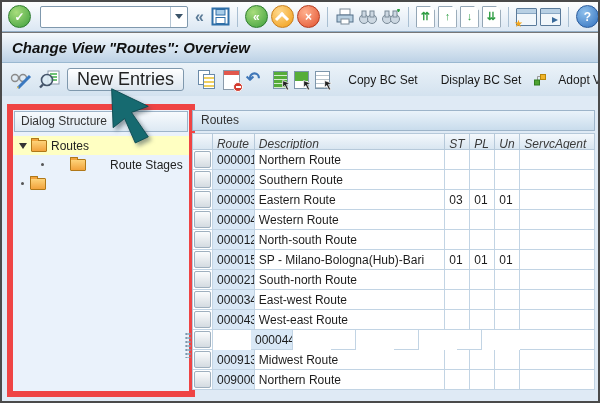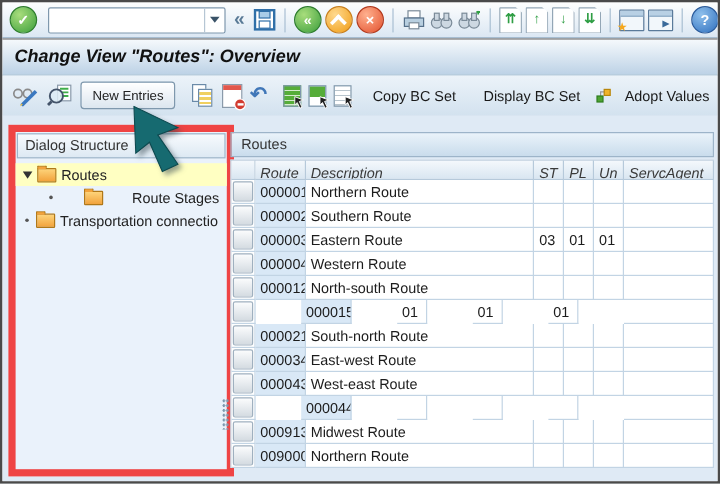--- a/index.html
+++ b/index.html
@@ -48,21 +48,21 @@
   }
   .title-text{font-size:15px;font-weight:bold;font-style:italic;color:#111;padding-left:10px;}
 
   
   .app-toolbar{
     height:33px;display:flex;align-items:center;gap:6px;padding:0 8px;
     background:linear-gradient(#ecf3f9,#d3e2ef);
     border-bottom:1px solid #b6c8da;
   }
   .btn-raised{
-    height:21px;display:flex;align-items:center;padding:0 9px;font-size:11px;color:#222;
+    height:21px;display:flex;align-items:center;padding:0 9px;font-size:18px;color:#222;
     background:linear-gradient(#ffffff,#dce6ef);border:1px solid #7f98ad;border-radius:3px;
     box-shadow:0 1px 1px rgba(255,255,255,.8) inset;white-space:nowrap;
   }
   .btn-flat{font-size:12px;color:#1a1a1a;padding:2px 5px;white-space:nowrap;}
   .sheet{width:13px;height:16px;background:#fff;border:1px solid #7d96ab;position:relative;flex:0 0 auto;}
   .lines-gray{background-image:repeating-linear-gradient(#fff 0 3px,#b8c4cc 3px 4px);}
   .s-green{background-color:#56ad39;background-image:repeating-linear-gradient(rgba(0,0,0,0) 0 3px,rgba(255,255,255,.75) 3px 4px);}
   .s-half{background:linear-gradient(#56ad39 0 55%,#fff 55%);}
   .cur{position:absolute;bottom:-3px;right:-4px;width:9px;height:11px;}
   .copy-ico{width:20px;height:20px;position:relative;flex:0 0 auto;}
@@ -306,21 +306,20 @@
             <span class="tree-label">Routes</span>
           </div>
           <div class="tree-row" style="padding-left: 26px; gap: 20px;">
             <span class="bullet"></span>
             <span class="folder"></span>
             <span class="tree-label">Route Stages</span>
           </div>
           <div class="tree-row" style="padding-left: 6px;">
             <span class="bullet"></span>
             <span class="folder"></span>
-            <span class="tree-label">Transportation connectio</span>
           </div>
         </div>
     </div>
 
     <div class="splitter"></div>
 
     <div class="table-panel">
       <div class="group-header">Routes</div>
       <div class="grid">
         <div class="grid-header" id="grid-header">
@@ -386,20 +385,21 @@
               <div class="cell c-2"></div>
               <div class="cell c-3"></div>
               <div class="cell c-4"></div>
               <div class="cell c-5"></div>
             </div>
             <div class="grow">
               <div class="cell c-sel">
                 <div class="selbtn"></div>
               </div>
               <div class="cell c-0 route">000015</div>
+              <div class="cell c-1">SP - Milano-Bologna(Hub)-Bari</div>
               <div class="cell c-2">01</div>
               <div class="cell c-3">01</div>
               <div class="cell c-4">01</div>
               <div class="cell c-5"></div>
             </div>
             <div class="grow">
               <div class="cell c-sel">
                 <div class="selbtn"></div>
               </div>
               <div class="cell c-0 route">000021</div>

